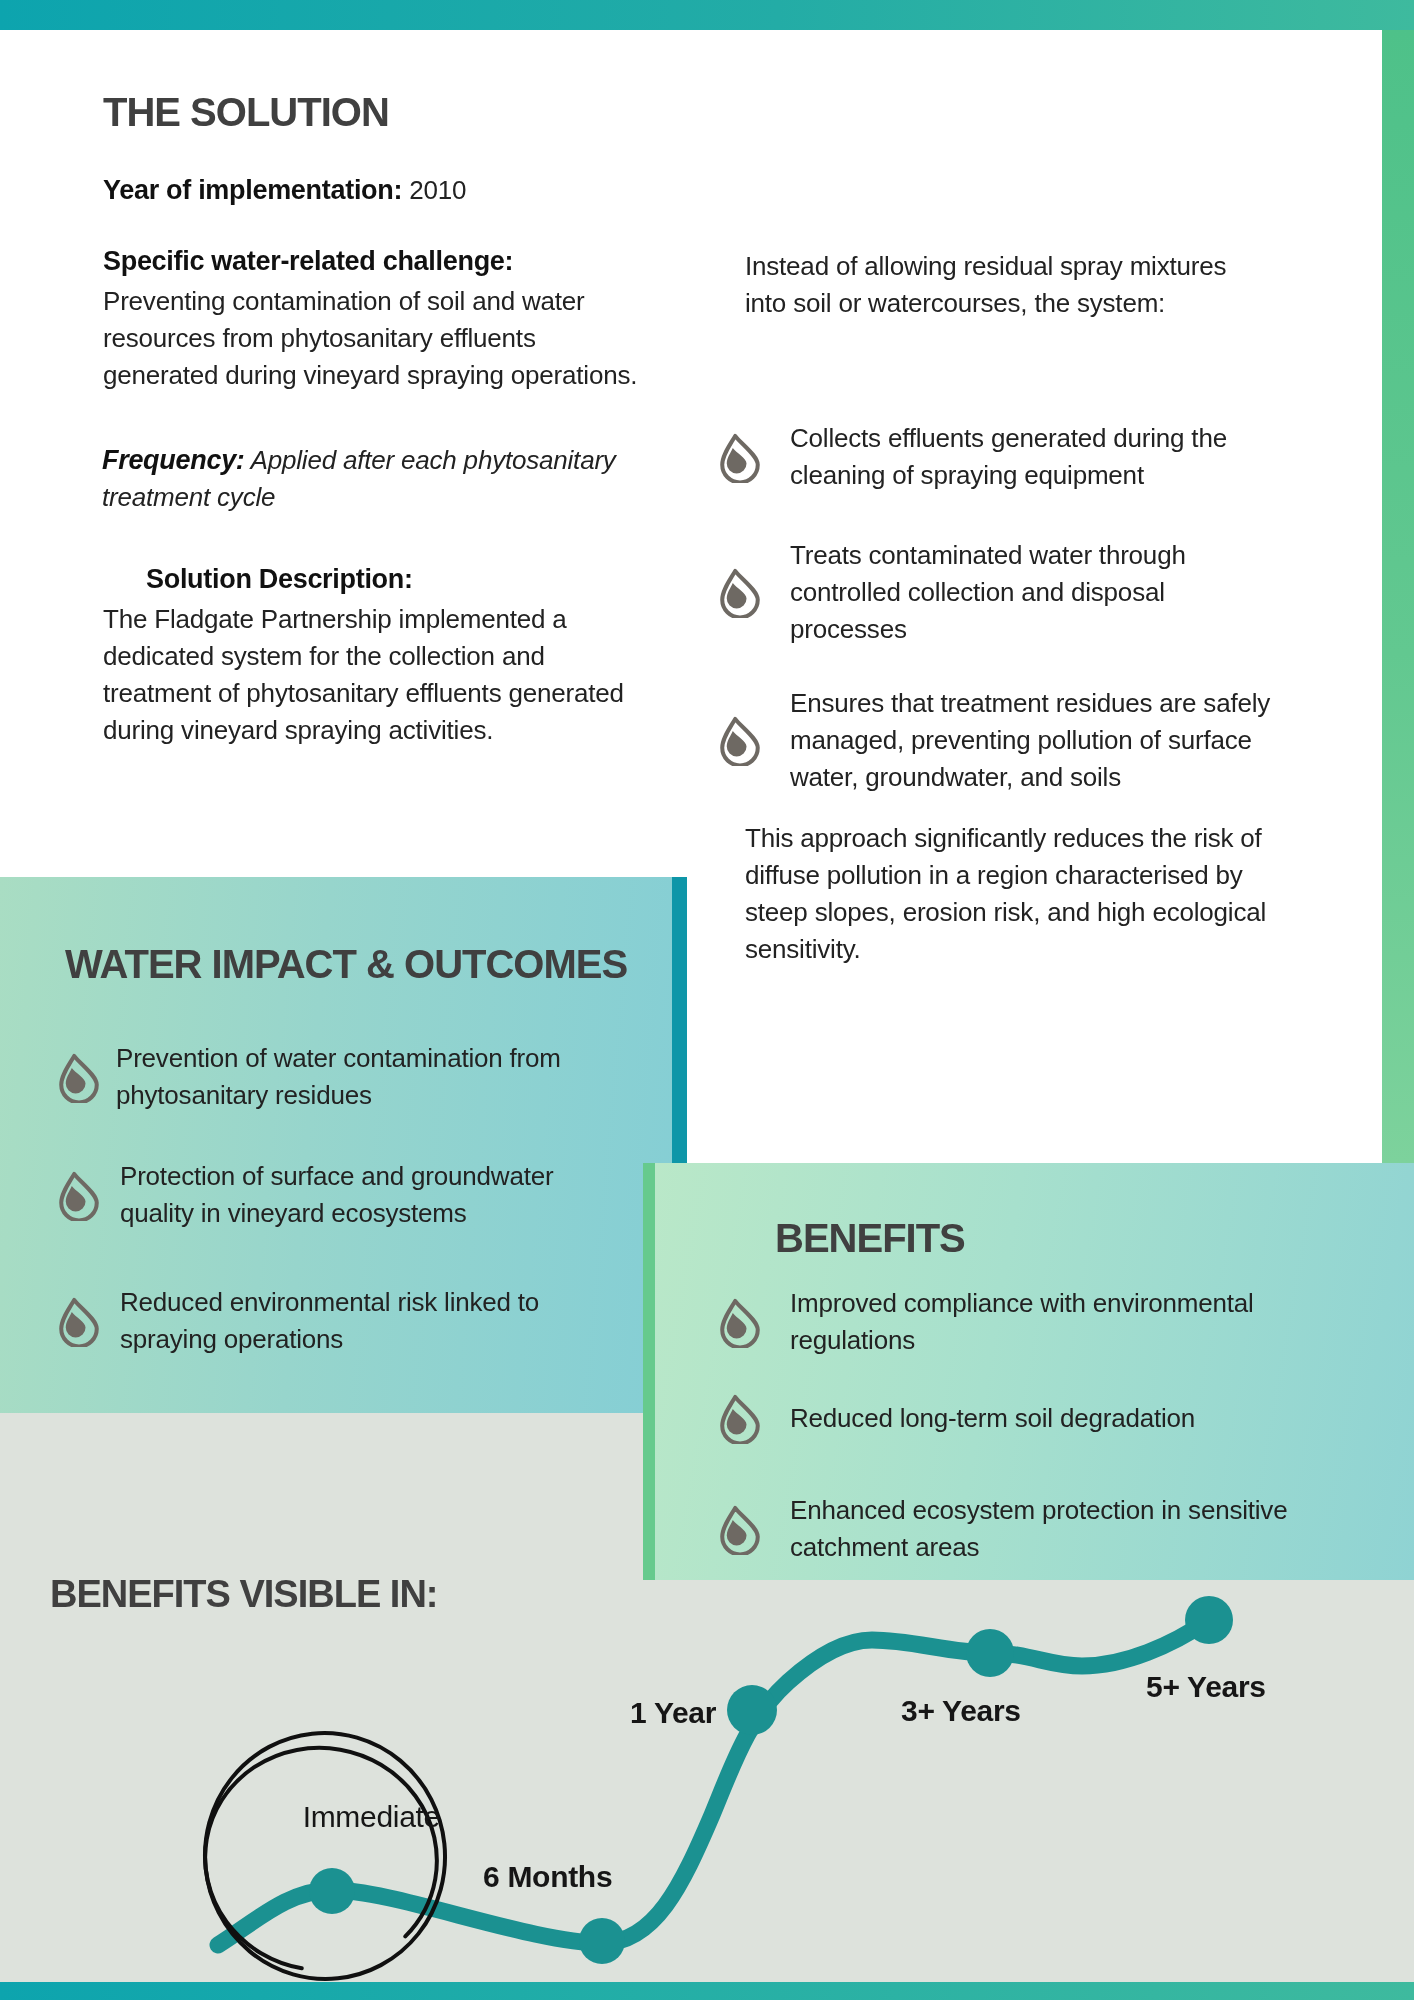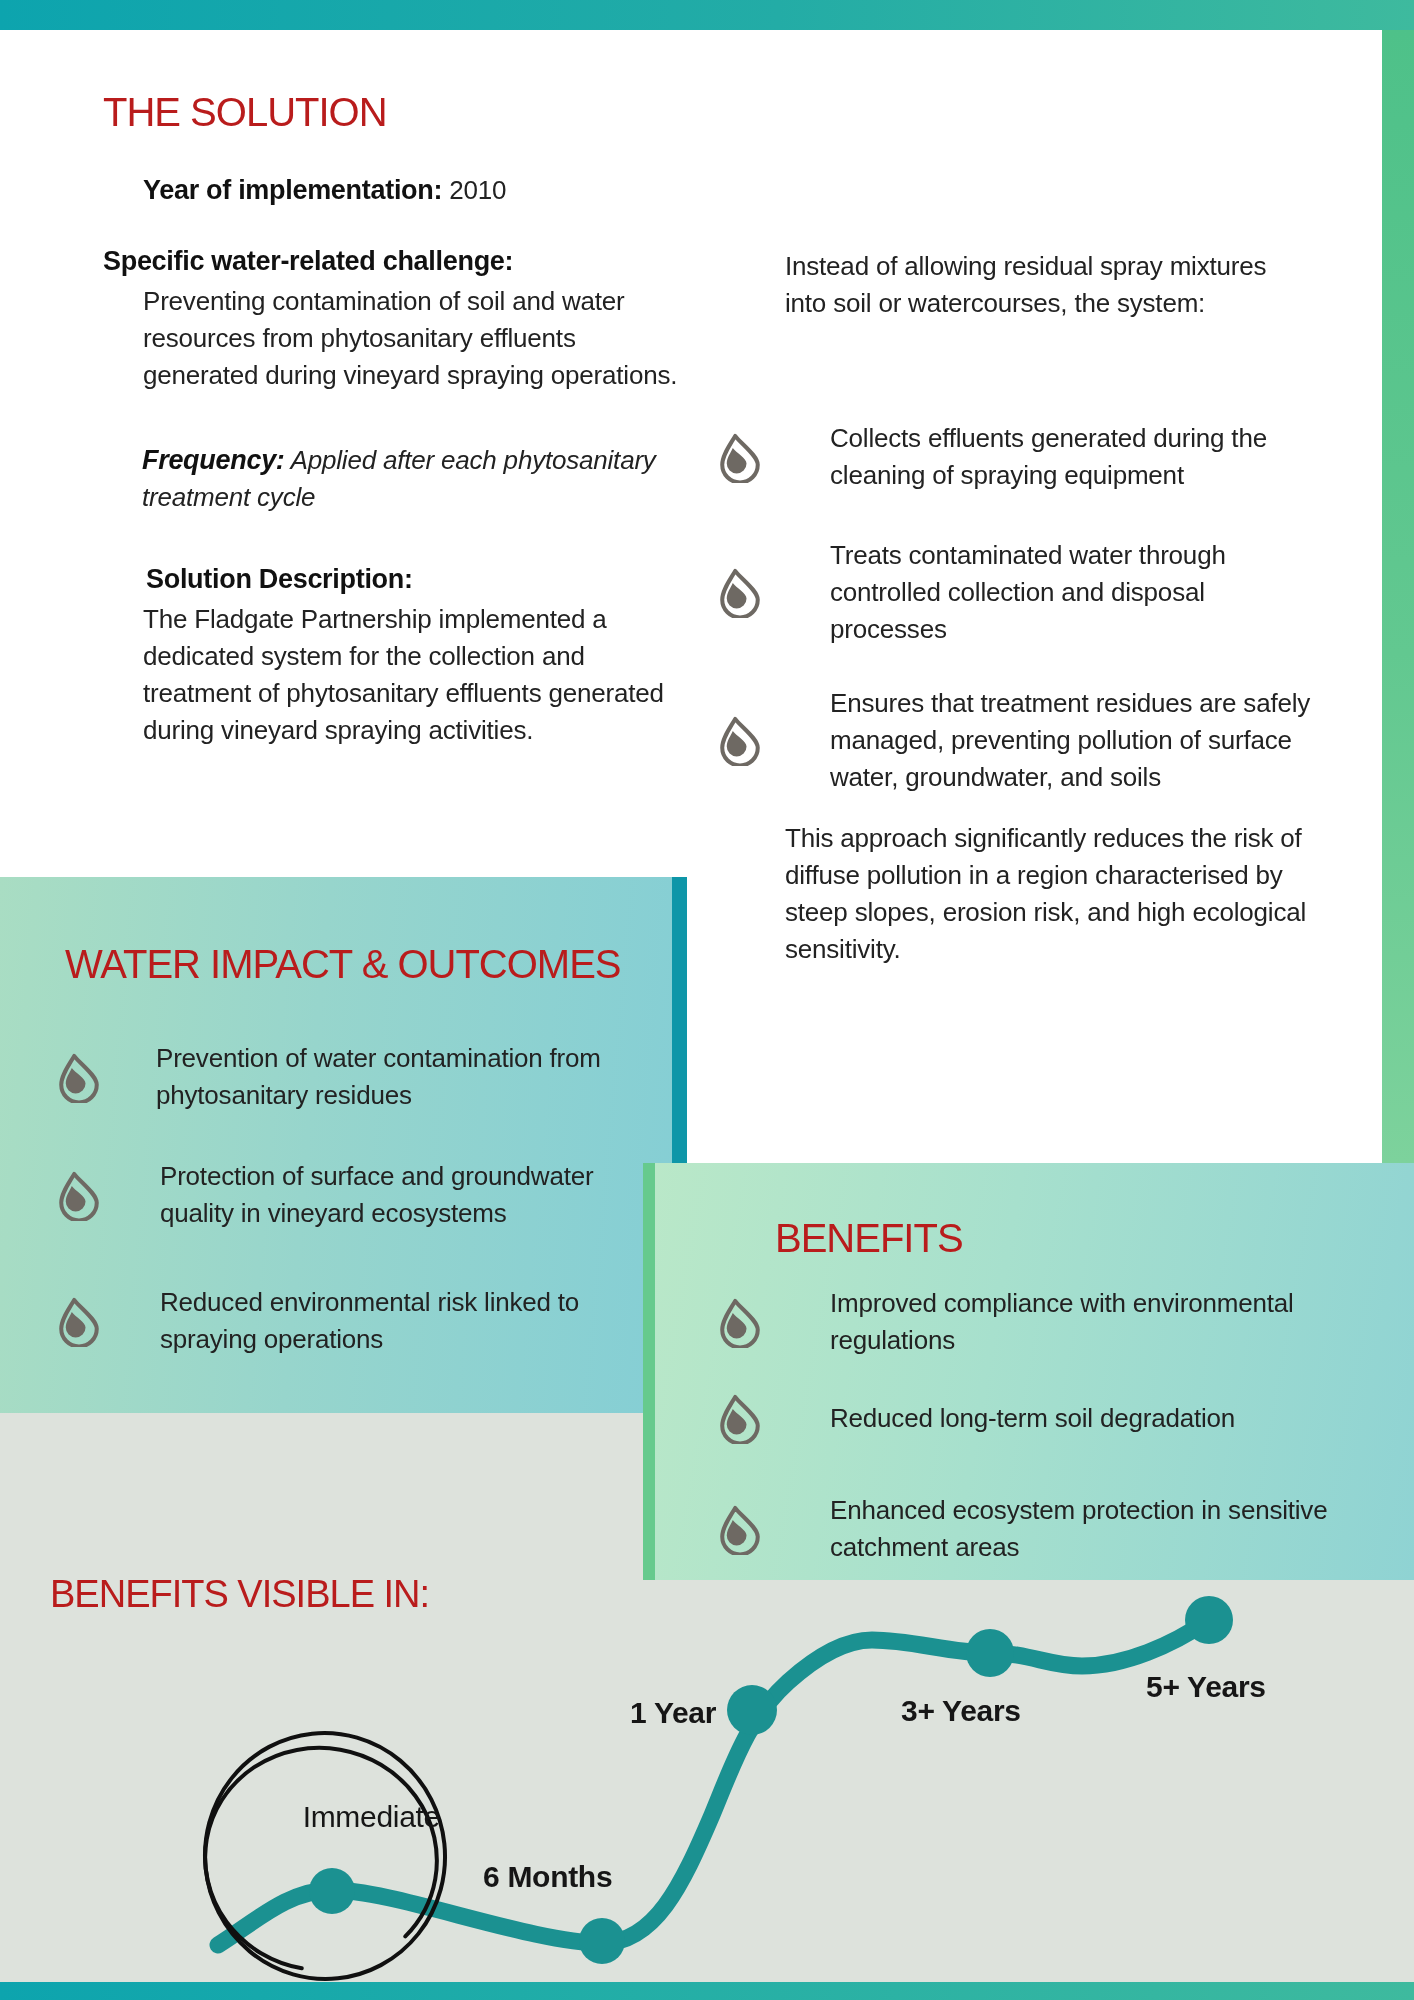--- a/index.html
+++ b/index.html
@@ -19,22 +19,22 @@
     background:linear-gradient(180deg,#4ec189 0%,#62c890 55%,#7dd29c 100%);}
   .gray-band{left:0;top:1413px;width:1414px;height:587px;background:#dde2dc;}
   
   .impact-box{left:0;top:877px;width:687px;height:536px;
     background:linear-gradient(95deg,#a9ddc3 0%,#97d5cc 45%,#84ced5 100%);}
   .impact-stripe{position:absolute;right:0;top:0;width:15px;height:100%;background:#0e96a8;}
   .benefits-box{left:643px;top:1163px;width:771px;height:417px;
     background:linear-gradient(100deg,#bae8c8 0%,#a7e0cd 45%,#8fd3d3 100%);}
   .benefits-stripe{position:absolute;left:0;top:0;width:12px;height:100%;background:#66ca8d;}
   
-  .h1{font-weight:normal;font-size:40px;letter-spacing:-1px;color:#b91c1c;white-space:nowrap;}
-  .body-par{font-size:26px;line-height:37px;letter-spacing:-0.2px;color:#222;white-space:nowrap;margin-left:40px;}
+  .h1{font-weight:bold;font-size:40px;letter-spacing:-1px;color:#404040;white-space:nowrap;}
+  .body-par{font-size:26px;line-height:37px;letter-spacing:-0.2px;color:#222;white-space:nowrap;}
   .bold-label{font-weight:bold;font-size:27px;letter-spacing:-0.3px;color:#111;}
   .ms-label{font-size:30px;font-weight:bold;letter-spacing:-0.3px;color:#161616;white-space:nowrap;}
   
   .drop{width:48px;height:50px;display:block;}
   
   .tl-svg{left:0;top:1560px;}
 </style>
 </head>
 <body>
 

